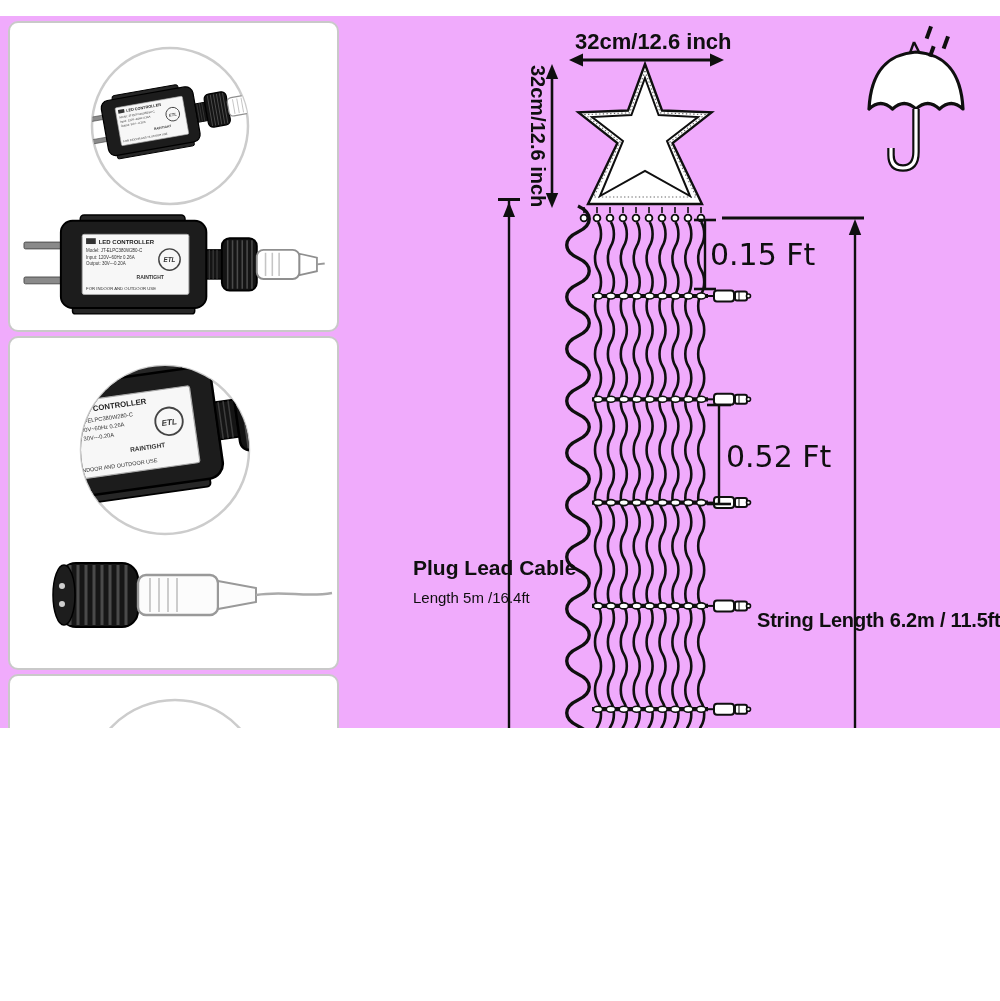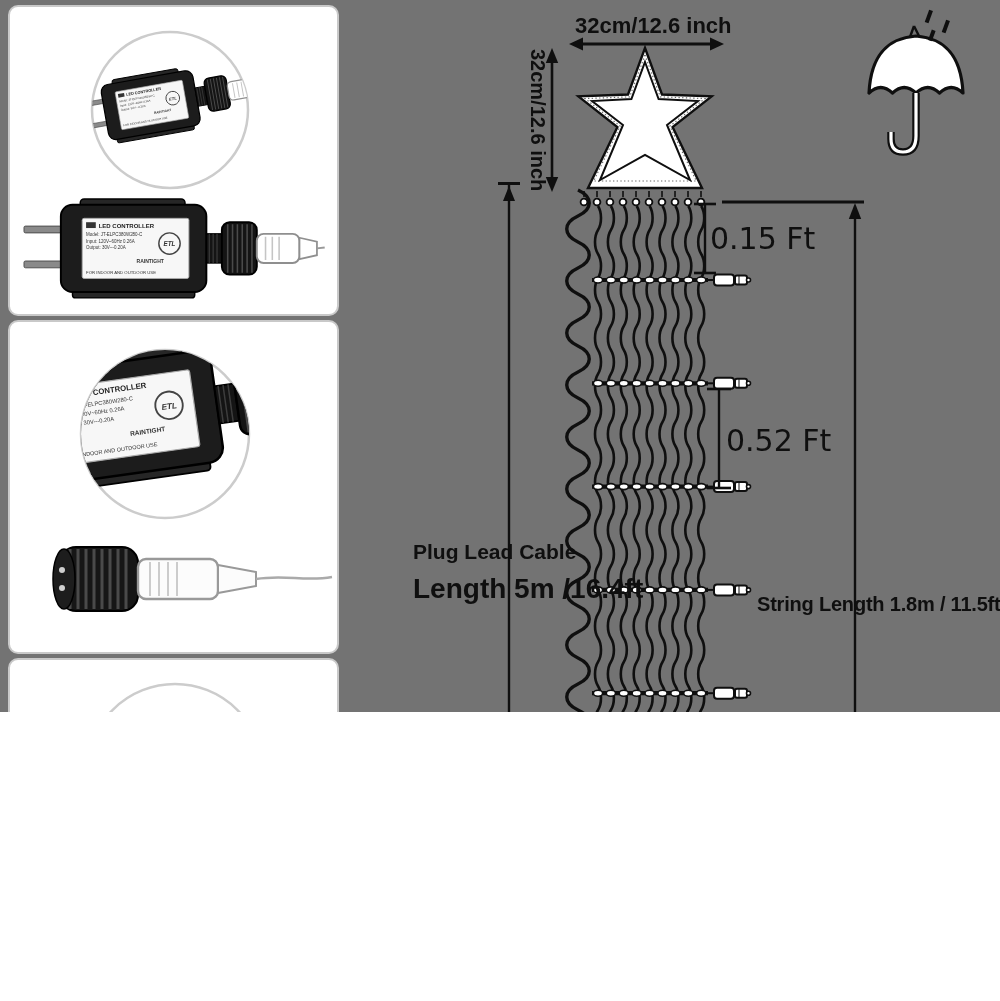--- a/index.html
+++ b/index.html
@@ -1,31 +1,31 @@
 <!DOCTYPE html>
 <html><head>
 <meta charset="utf-8">
 <style>
   html,body{margin:0;padding:0;background:#fff;}
-  #page{position:relative;width:1000px;height:712px;background:#737373;overflow:hidden;
-        font-family:"Liberation Sans",sans-serif;color:#0f0f0f;}
+  #page{position:relative;width:1000px;height:712px;background:#f0abfc;overflow:hidden;
+        font-family:"Liberation Sans",sans-serif;color:#0f0f0f;margin-top:16px;}
   .pbox{position:absolute;border:2px solid #c9c9c9;border-radius:10px;background:#fff;}
   #box1{left:8px;top:5px;width:327px;height:307px;}
   #box2{left:8px;top:320px;width:327px;height:330px;}
   #box3{left:8px;top:658px;width:327px;height:338px;}
   .pbox svg{display:block;}
   #main-svg{position:absolute;left:0;top:0;}
   .lbl{position:absolute;white-space:nowrap;color:#0f0f0f;}
   #lbl-top-width{left:575px;top:13px;width:146px;text-align:center;font-size:22px;font-weight:bold;}
   #lbl-height{left:549px;top:49px;width:142px;text-align:center;font-size:20px;font-weight:bold;
               transform:rotate(90deg);transform-origin:0 0;}
   #lbl-drop{left:710px;top:221px;font-size:30px;font-weight:400;font-family:"DejaVu Sans",sans-serif;}
   #lbl-gap{left:726px;top:423px;font-size:30px;font-weight:400;font-family:"DejaVu Sans",sans-serif;}
   #lbl-lead1{left:413px;top:540px;font-size:21px;font-weight:bold;}
-  #lbl-lead2{left:413px;top:573px;font-size:28px;font-weight:bold;}
+  #lbl-lead2{left:413px;top:573px;font-size:15px;font-weight:normal;}
   #lbl-strlen{left:757px;top:593px;font-size:20px;font-weight:bold;letter-spacing:-0.2px;}
 </style>
 </head>
 <body>
 
 <div id="page">
 
   <svg width="0" height="0" style="position:absolute">
     <defs>
       <g id="plugSym">
@@ -353,14 +353,14 @@
       <rect x="930" y="30" width="4" height="11" fill="#0f0f0f" transform="rotate(20 932 35)"></rect>
     </g>
   </svg>
 
   <div class="lbl" id="lbl-top-width">32cm/12.6 inch</div>
   <div class="lbl" id="lbl-height">32cm/12.6 inch</div>
   <div class="lbl" id="lbl-drop">0.15 Ft</div>
   <div class="lbl" id="lbl-gap">0.52 Ft</div>
   <div class="lbl" id="lbl-lead1">Plug Lead Cable</div>
   <div class="lbl" id="lbl-lead2">Length 5m /16.4ft</div>
-  <div class="lbl" id="lbl-strlen">String Length 1.8m / 11.5ft</div>
+  <div class="lbl" id="lbl-strlen">String Length 6.2m / 11.5ft</div>
 </div>
 
 </body></html>

